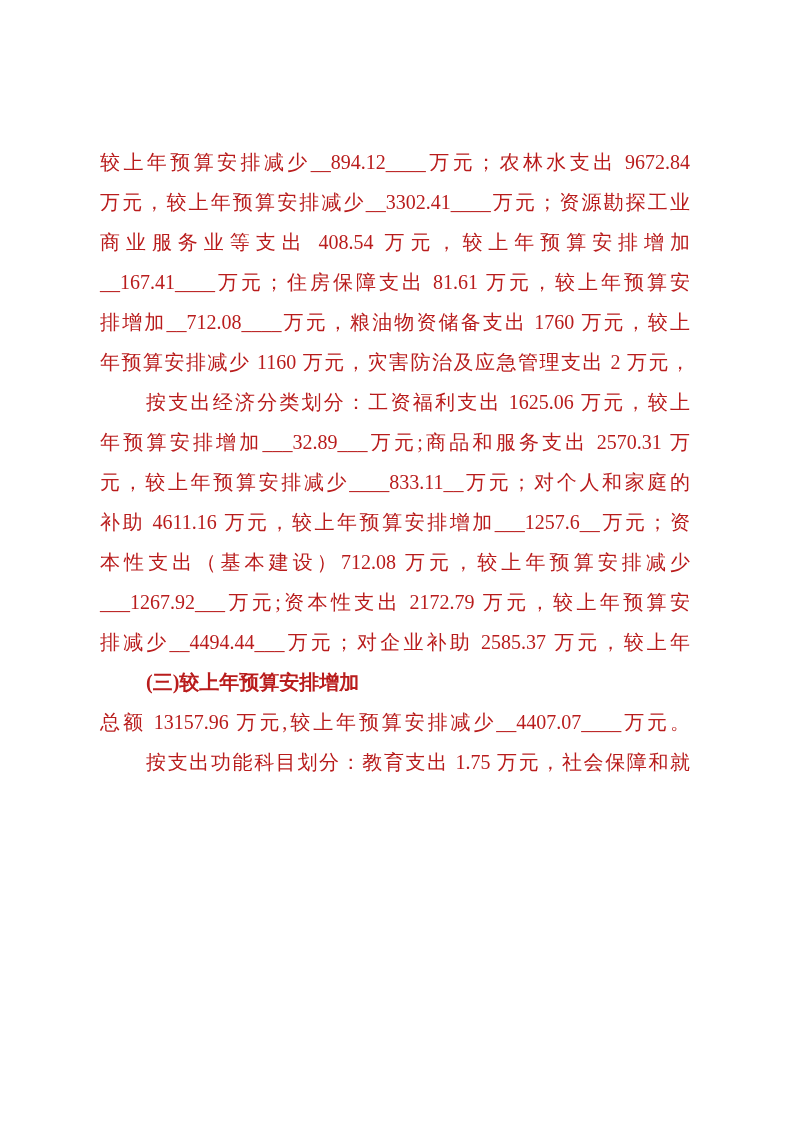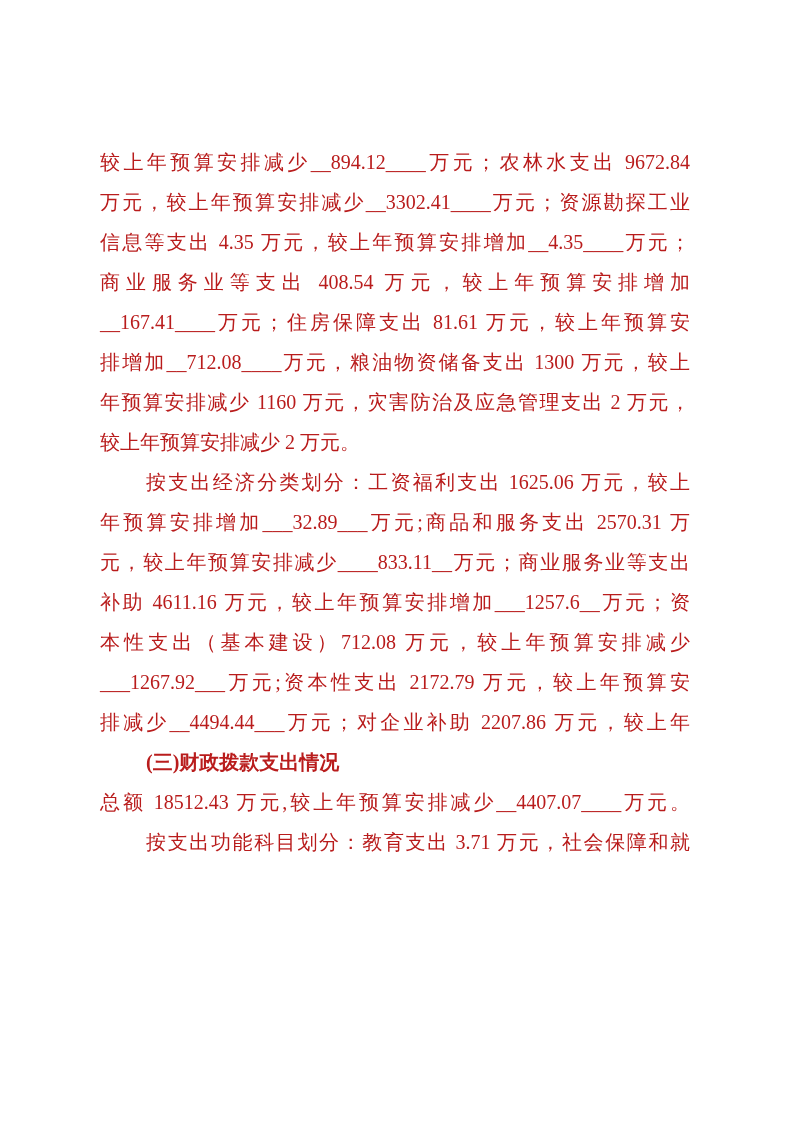--- a/index.html
+++ b/index.html
@@ -43,30 +43,28 @@
     text-align-last: auto;
   }
 </style>
 </head>
 <body>
 
 <div class="page">
   <div class="content">
     <div class="ln">较上年预算安排减少__894.12____万元；农林水支出 9672.84</div>
     <div class="ln">万元，较上年预算安排减少__3302.41____万元；资源勘探工业</div>
-    <div class="ln">信息等支出 4.35 万元，较上年预算安排增加__4.35____万元；</div>
     <div class="ln">商业服务业等支出 408.54 万元，较上年预算安排增加</div>
     <div class="ln">__167.41____万元；住房保障支出 81.61 万元，较上年预算安</div>
-    <div class="ln">排增加__712.08____万元，粮油物资储备支出 1300 万元，较上</div>
+    <div class="ln">排增加__712.08____万元，粮油物资储备支出 1760 万元，较上</div>
     <div class="ln">年预算安排减少 1160 万元，灾害防治及应急管理支出 2 万元，</div>
-    <div class="ln end">较上年预算安排减少 2 万元。</div>
     <div class="ln ind">按支出经济分类划分：工资福利支出 1625.06 万元，较上</div>
     <div class="ln">年预算安排增加___32.89___万元;商品和服务支出 2570.31 万</div>
-    <div class="ln">元，较上年预算安排减少____833.11__万元；商业服务业等支出</div>
+    <div class="ln">元，较上年预算安排减少____833.11__万元；对个人和家庭的</div>
     <div class="ln">补助 4611.16 万元，较上年预算安排增加___1257.6__万元；资</div>
     <div class="ln">本性支出（基本建设）712.08 万元，较上年预算安排减少</div>
     <div class="ln">___1267.92___万元;资本性支出 2172.79 万元，较上年预算安</div>
-    <div class="ln">排减少__4494.44___万元；对企业补助 2207.86 万元，较上年</div>
-    <div class="ln head ind">(三)财政拨款支出情况</div>
-    <div class="ln">总额 18512.43 万元,较上年预算安排减少__4407.07____万元。</div>
-    <div class="ln ind">按支出功能科目划分：教育支出 3.71 万元，社会保障和就</div>
+    <div class="ln">排减少__4494.44___万元；对企业补助 2585.37 万元，较上年</div>
+    <div class="ln head ind">(三)较上年预算安排增加</div>
+    <div class="ln">总额 13157.96 万元,较上年预算安排减少__4407.07____万元。</div>
+    <div class="ln ind">按支出功能科目划分：教育支出 1.75 万元，社会保障和就</div>
   </div>
 </div>
 
 </body></html>

